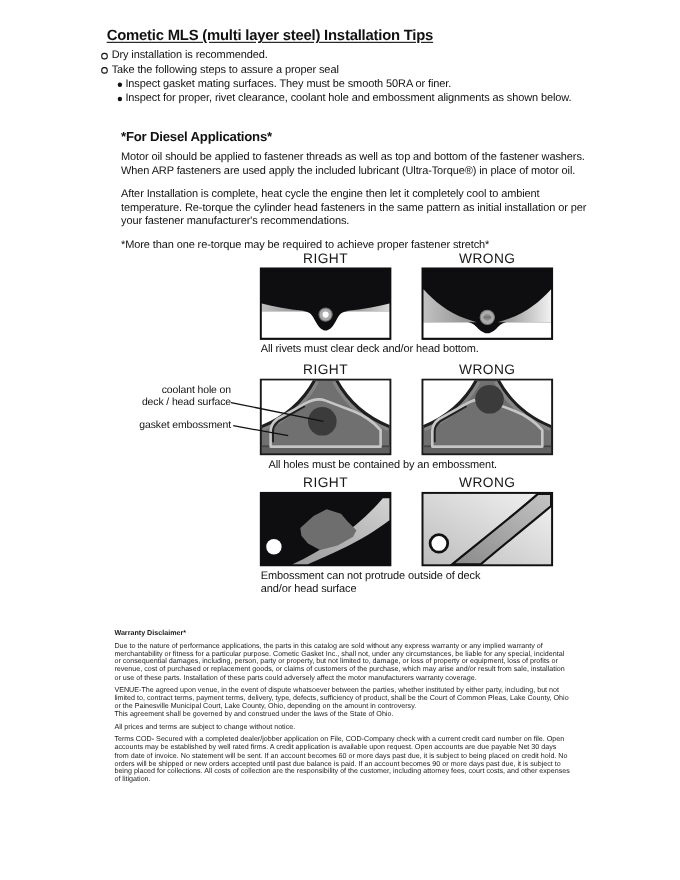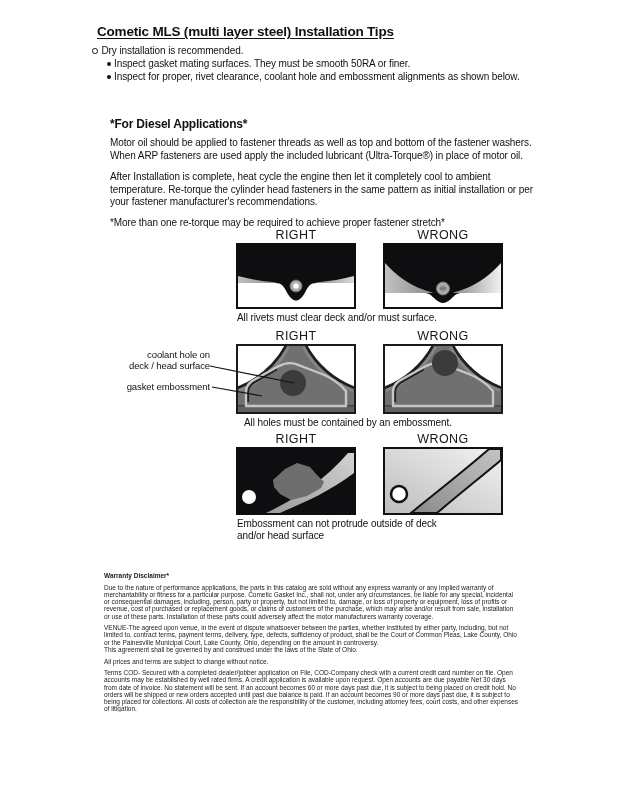--- a/index.html
+++ b/index.html
@@ -49,20 +49,24 @@
 
 <div class="page">
 
   <div class="main-title">Cometic MLS (multi layer steel) Installation Tips</div>
 
   <div class="bullets">
     <div class="b-row">
       <span class="b-dot"></span>
       <span>Dry installation is recommended.</span>
     </div>
+    <div class="b-row">
+      <span class="b-dot"></span>
+      <span>Take the following steps to assure a proper seal</span>
+    </div>
     <div class="b-row b-sub">
       <span class="b-dot-filled"></span>
       <span>Inspect gasket mating surfaces.  They must be smooth 50RA or finer.</span>
     </div>
     <div class="b-row b-sub">
       <span class="b-dot-filled"></span>
       <span>Inspect for proper, rivet clearance, coolant hole and embossment alignments as shown below.</span>
     </div>
   </div>
 
@@ -112,21 +116,21 @@
           <rect x="0" y="0" width="120" height="66" fill="#0e0e10"></rect>
           <path d="M2,20 C12,31 24,41 40,46.5 C45,48.2 48,49.2 50,49.8 L50,50 L2,50 Z" fill="url(#f1wa)"></path>
           <path d="M118,20 C108,31 96,41 80,46.5 C75,48.2 72,49.2 70,49.8 L70,50 L118,50 Z" fill="url(#f1wb)"></path>
           <path d="M2,50 L41,50 C46,50 48,52 52,56 C55,58.8 58,60 60,60 C62,60 65,58.8 68,56 C72,52 74,50 79,50 L118,50 L118,64 L2,64 Z" fill="#ffffff"></path>
           <circle cx="60" cy="45.5" r="6.5" fill="#ababab" stroke="#7a7a7a" stroke-width="1"></circle>
           <circle cx="60" cy="45.5" r="3" fill="#8d8d8d"></circle>
           <rect x="56.5" y="44.5" width="7" height="2" fill="#777777"></rect>
         </svg>
       </div>
     </div>
-    <div class="fig-caption">All rivets must clear deck and/or must surface.</div>
+    <div class="fig-caption">All rivets must clear deck and/or head bottom.</div>
   </div>
 
   <div class="fig" style="top:330px;">
     <div class="fig-cols">
       <div class="fig-col">
         <div class="fig-label">RIGHT</div>
         <svg width="120" height="70" viewBox="0 0 120 70">
           <rect x="0" y="0" width="120" height="70" fill="#1a1a1a"></rect>
           <rect x="2" y="2" width="116" height="66" fill="#707070"></rect>
           <path d="M2,2 L50,2 C40,20 24,35 2,44 Z" fill="#ffffff"></path>

